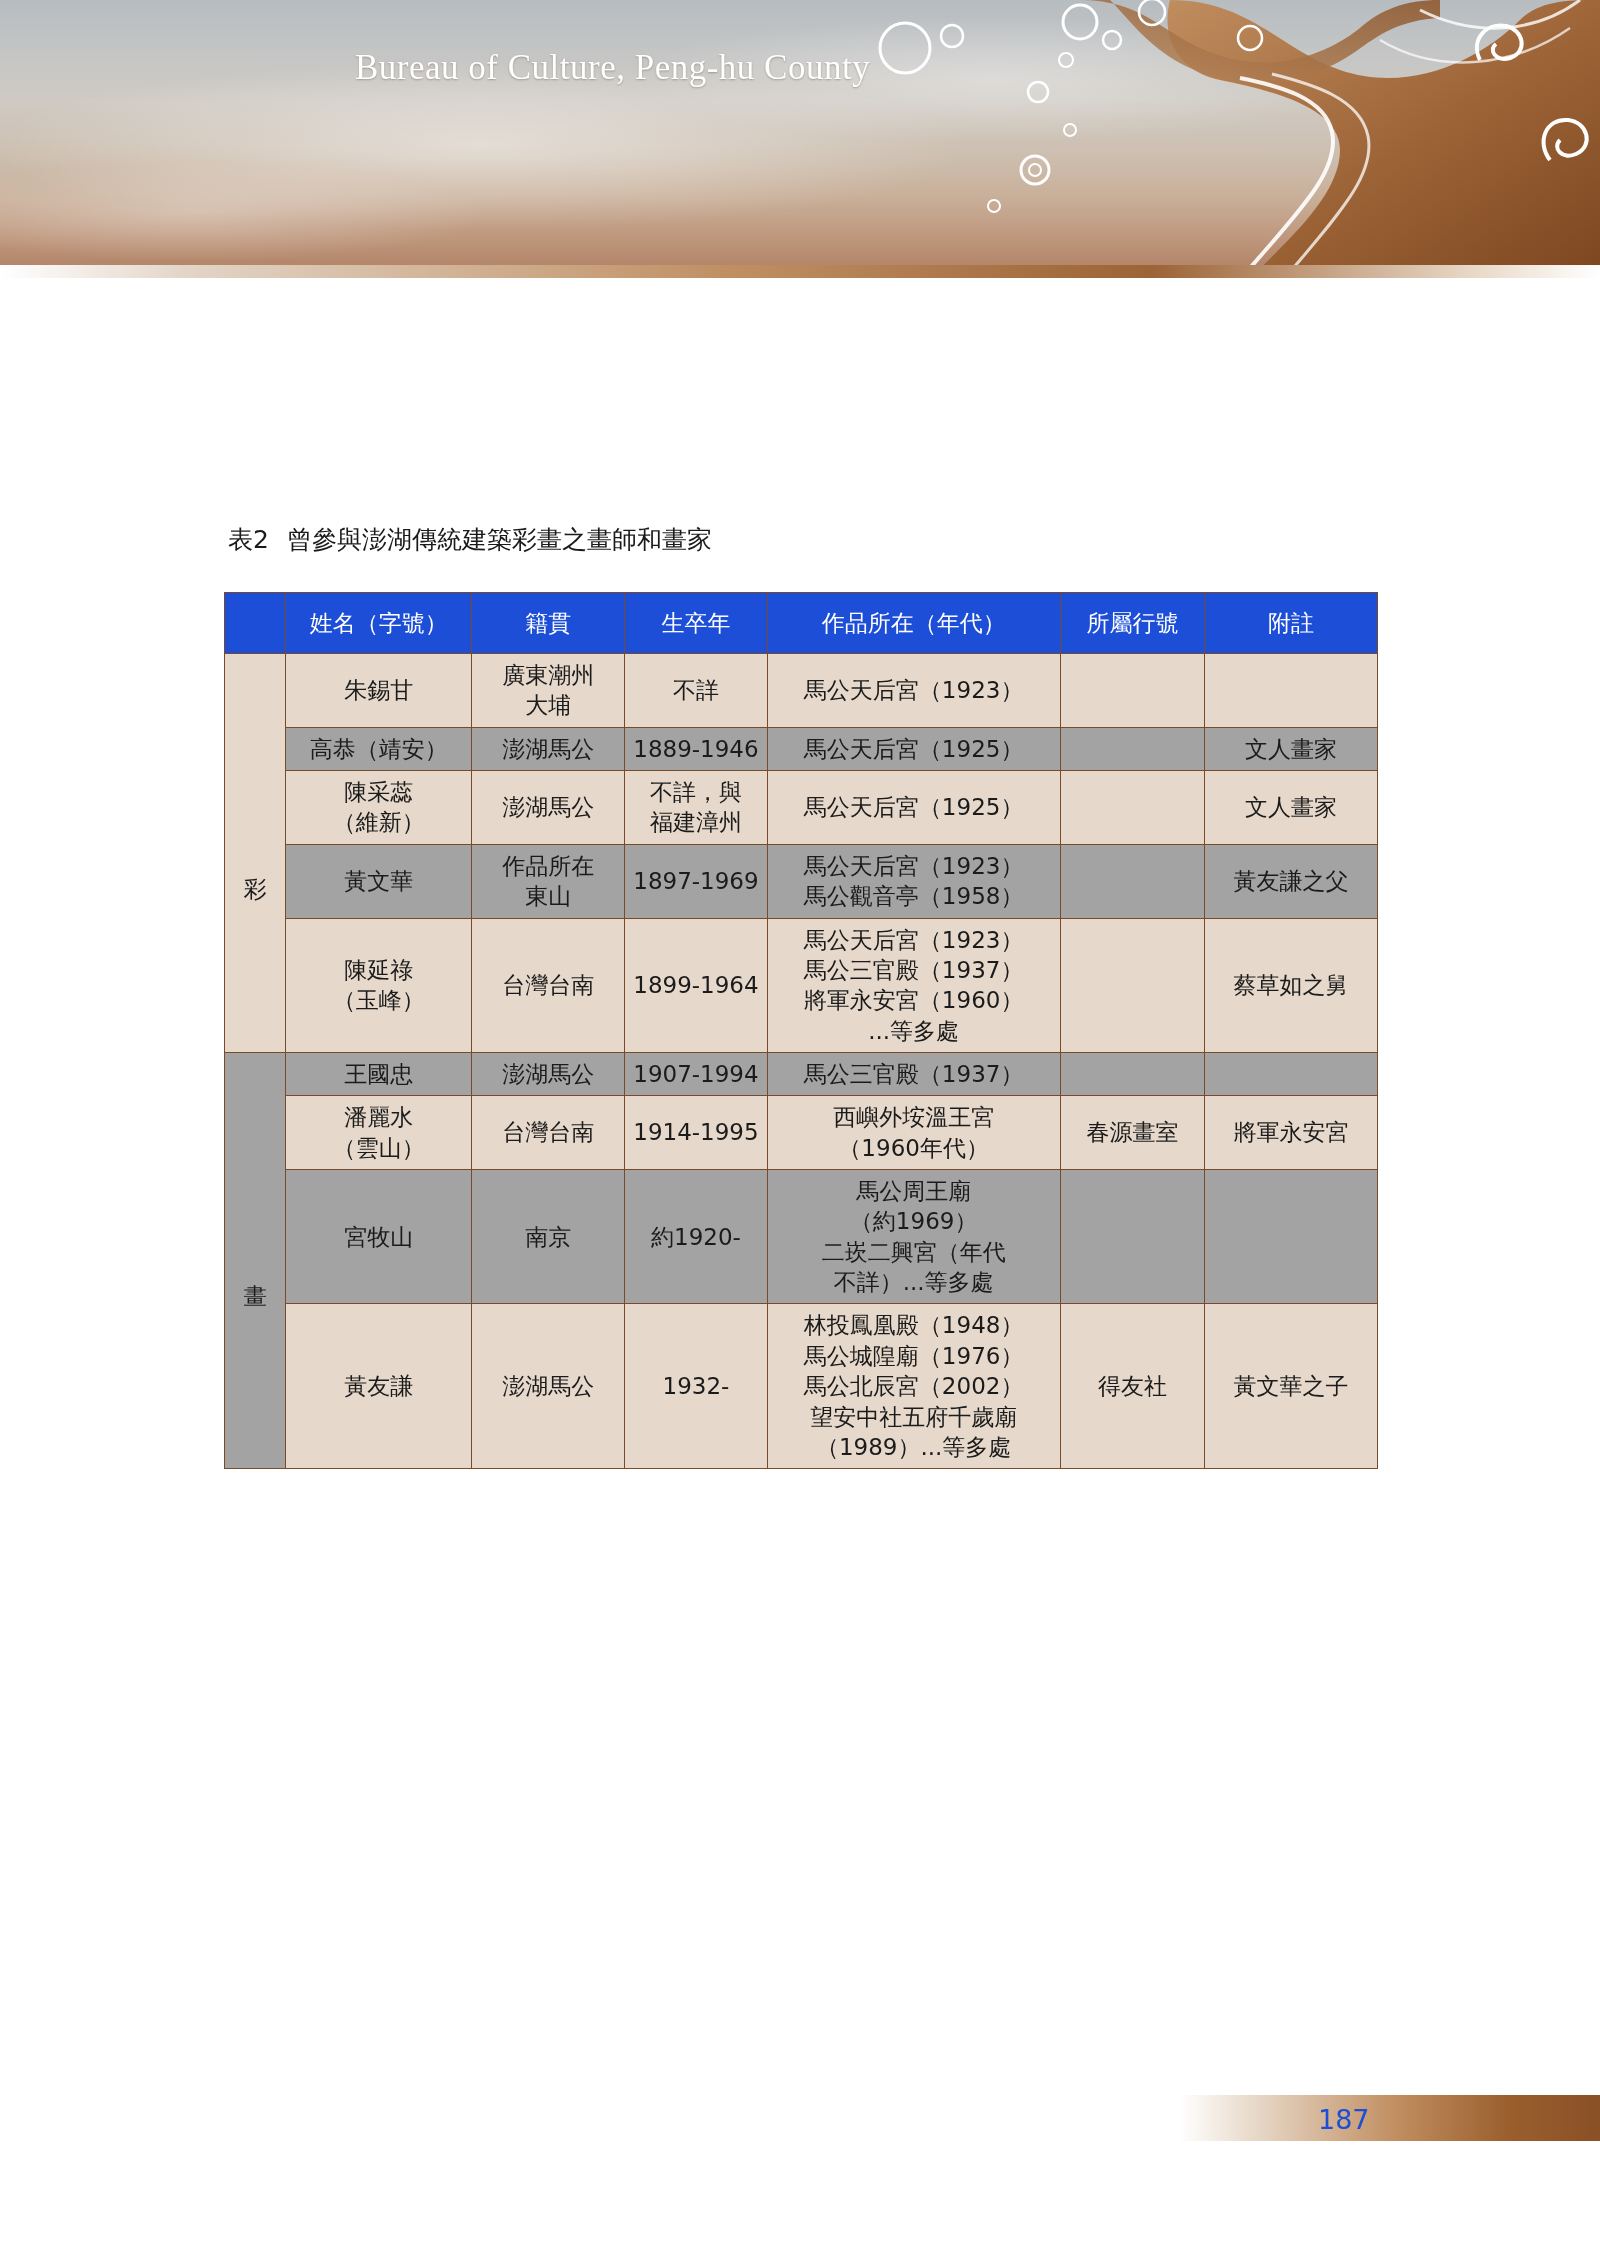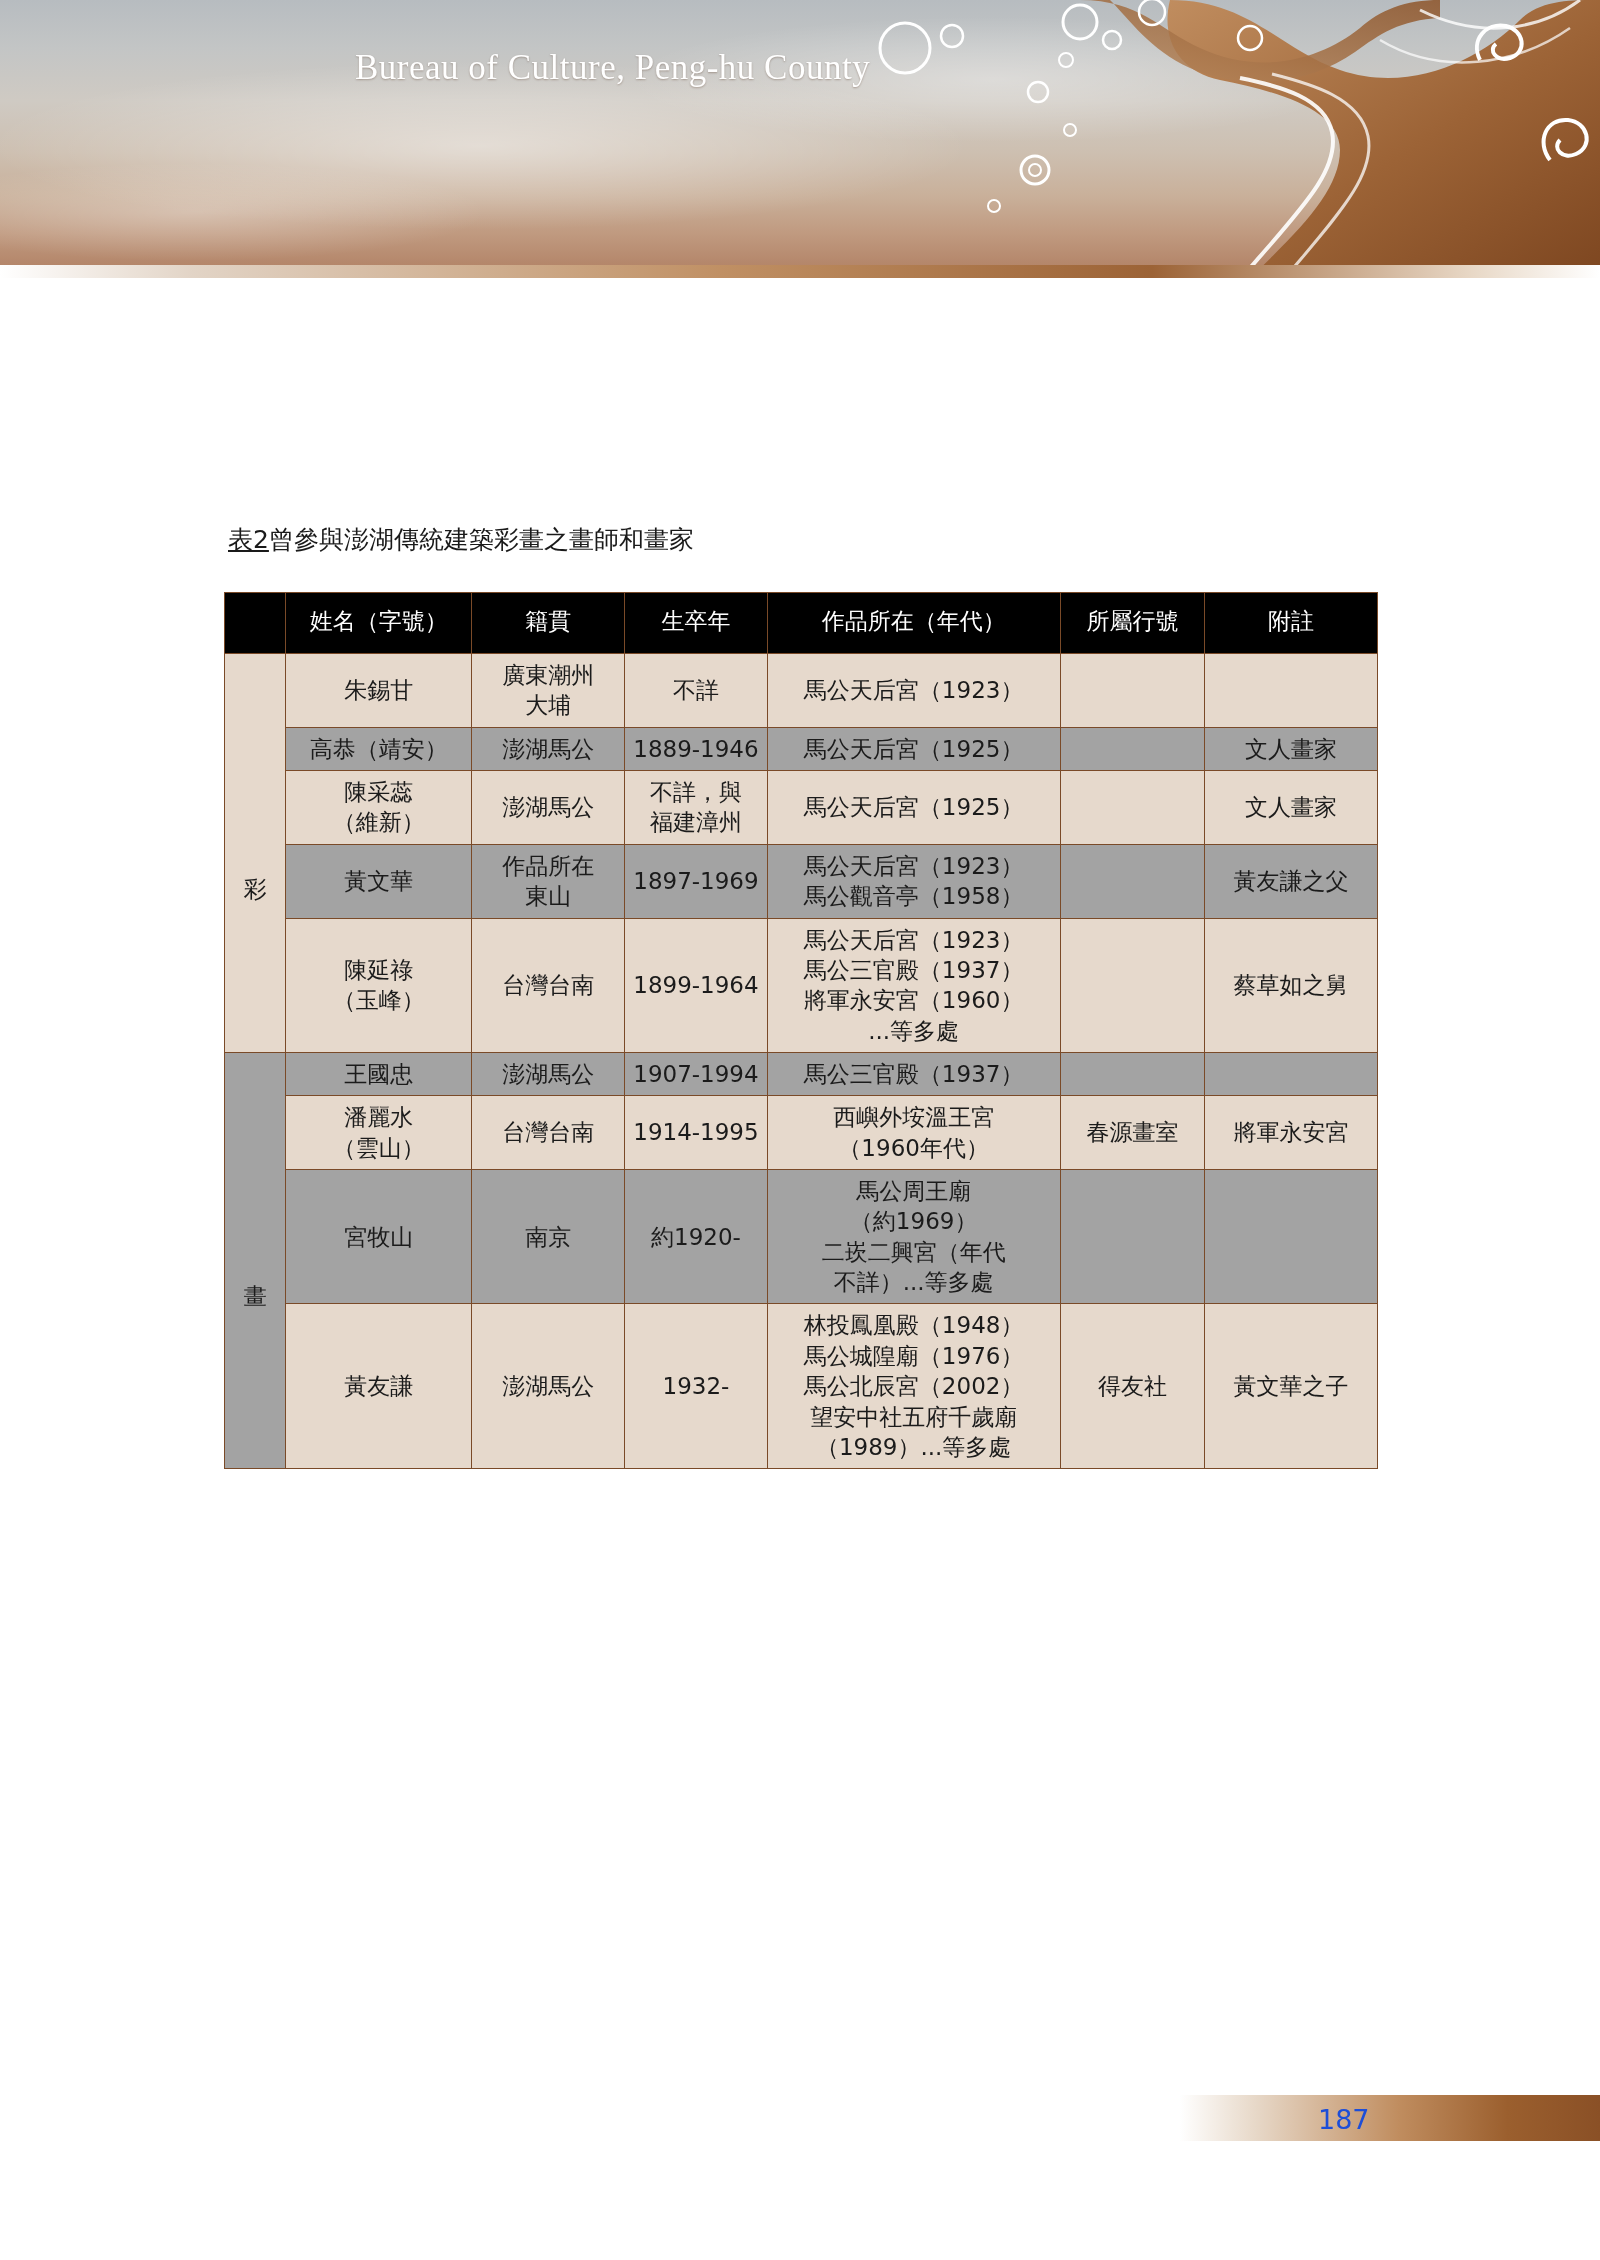--- a/index.html
+++ b/index.html
@@ -77,21 +77,21 @@
   
   .table-caption {
     position: absolute;
     left: 228px;
     top: 523px;
     font-size: 25px;
     color: #1a1a1a;
     font-family: "DejaVu Sans", "Liberation Sans", sans-serif;
     white-space: nowrap;
   }
-  .table-caption .cap-num { margin-right: 0; text-decoration: underline; }
+  .table-caption .cap-num { margin-right: 18px; }
 
   
   .table-wrap {
     position: absolute;
     left: 224px;
     top: 592px;
     width: 1154px;
   }
   table.data {
     border-collapse: collapse;
@@ -102,26 +102,25 @@
     border: 1.5px solid #7a4a28;
     padding: 6px 6px;
     font-size: 23px;
     color: #1b1b1b;
     text-align: center;
     vertical-align: middle;
     font-family: "DejaVu Sans", "Liberation Sans", sans-serif;
     line-height: 1.32;
   }
   table.data thead th {
-    background: #000000;
+    background: #1d4ed8;
     color: #ffffff;
     font-weight: normal;
     height: 48px;
     border-color: #7a4a28;
-    font-family: Liberation Mono, monospace;
   }
   .col-side   { width: 56px;  }
   .col-name   { width: 170px; }
   .col-origin { width: 140px; }
   .col-years  { width: 130px; }
   .col-works  { width: 268px; }
   .col-studio { width: 132px; }
   .col-note   { width: 158px; }
 
   td.side-label {

